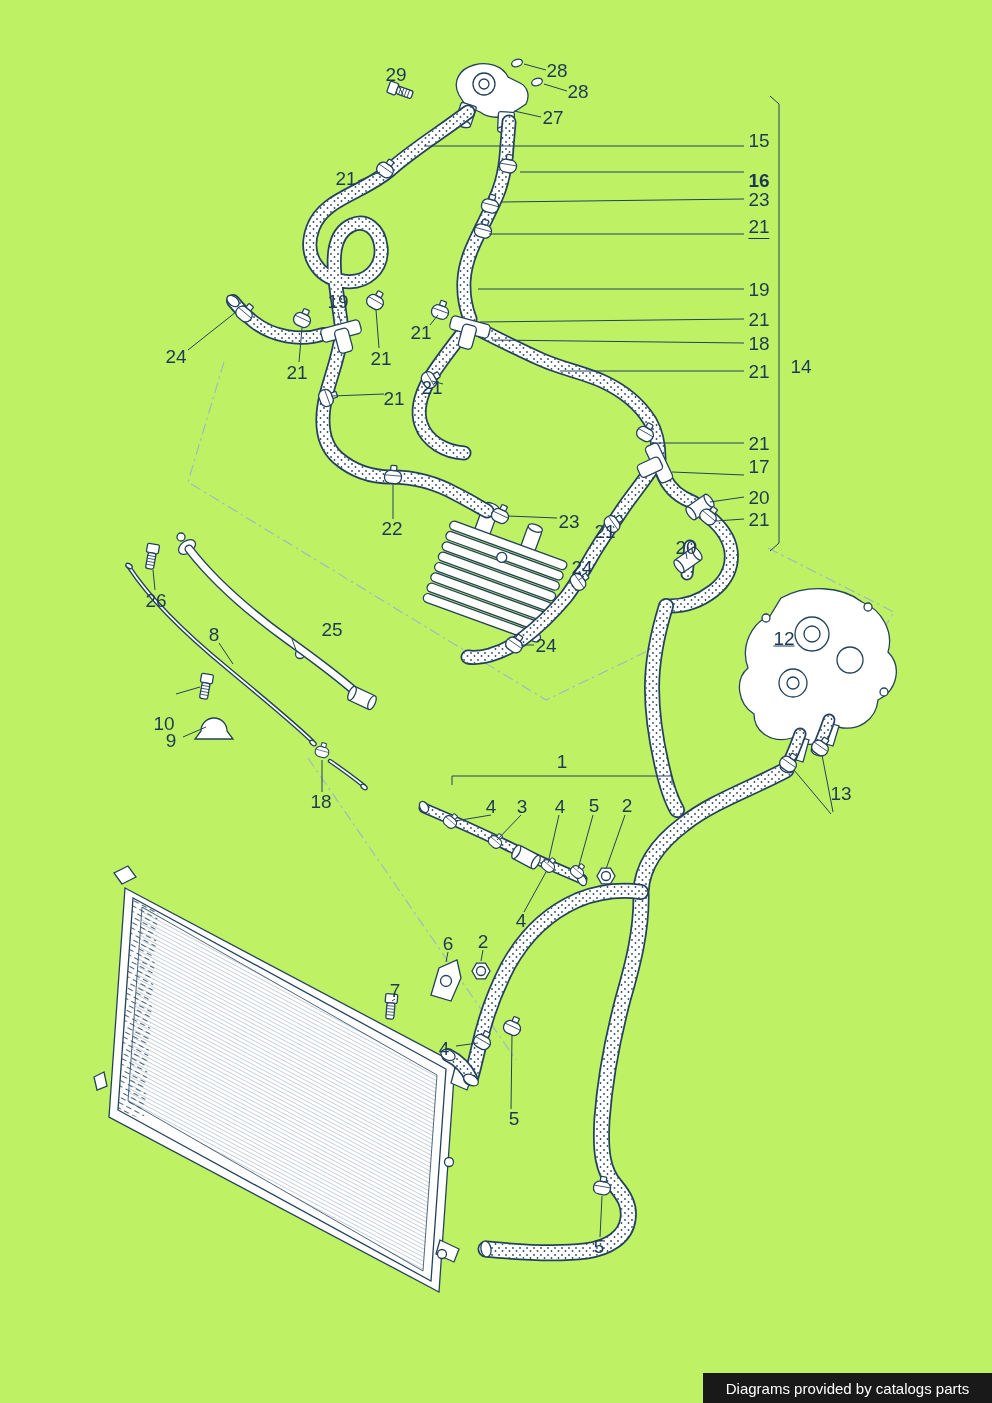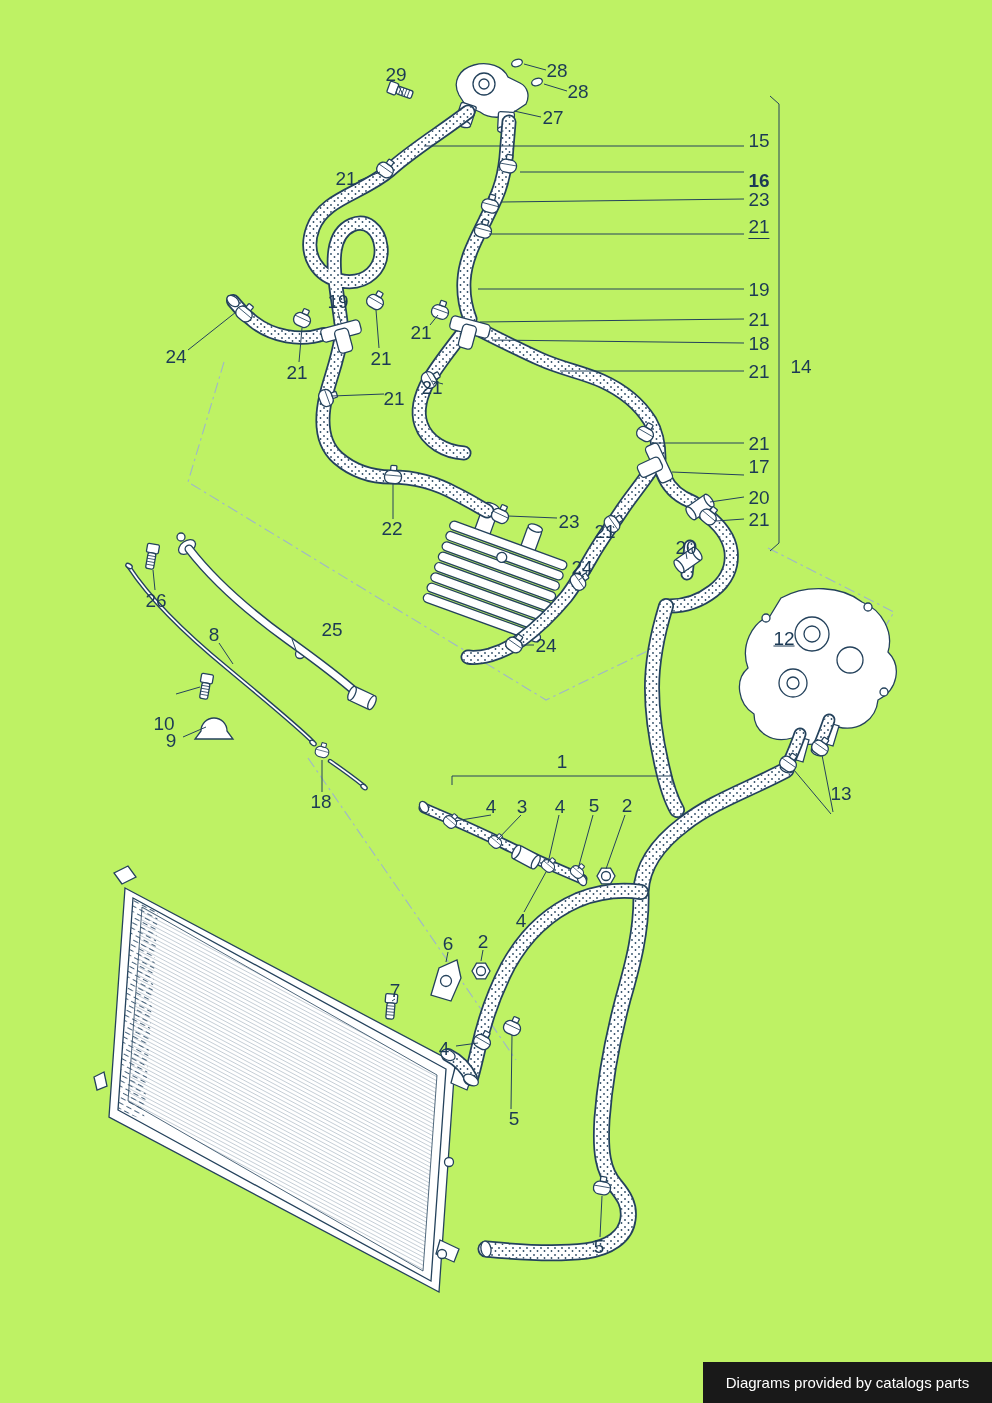--- a/index.html
+++ b/index.html
@@ -9,21 +9,21 @@
   .part{fill:#ffffff;stroke:#24425c;stroke-width:1.3;}
   .thin{stroke:#24425c;stroke-width:0.8;fill:none;}
   .ld{stroke:#24425c;stroke-width:1;fill:none;}
   .cst{stroke:#9fb6c9;stroke-width:1.1;fill:none;stroke-dasharray:11 4 2.5 4;}
   .hoseO{stroke:#24425c;fill:none;stroke-linecap:round;stroke-linejoin:round;}
   .hoseI{stroke:#ffffff;fill:none;stroke-linecap:round;stroke-linejoin:round;}
   .hoseT{stroke:url(#stipple);fill:none;stroke-linecap:round;stroke-linejoin:round;}
   .callout{position:absolute;transform:translate(-50%,-50%);color:#1c3a55;font-size:19px;
            line-height:1;white-space:nowrap;}
   .callout.u{border-bottom:1.5px solid #1c3a55;padding-bottom:2px;}
-  #banner{position:absolute;right:0;bottom:0;height:41px;width:289px;display:flex;
+  #banner{position:absolute;right:0;bottom:0;height:30px;width:289px;display:flex;
           align-items:center;justify-content:center;font-size:15px;}
 </style>
 </head>
 <body>
 
 <div id="stage">
 
   <svg id="diagram-svg" width="992" height="1403" viewBox="0 0 992 1403">
     <defs>
       <pattern id="stipple" width="7" height="7" patternUnits="userSpaceOnUse">

